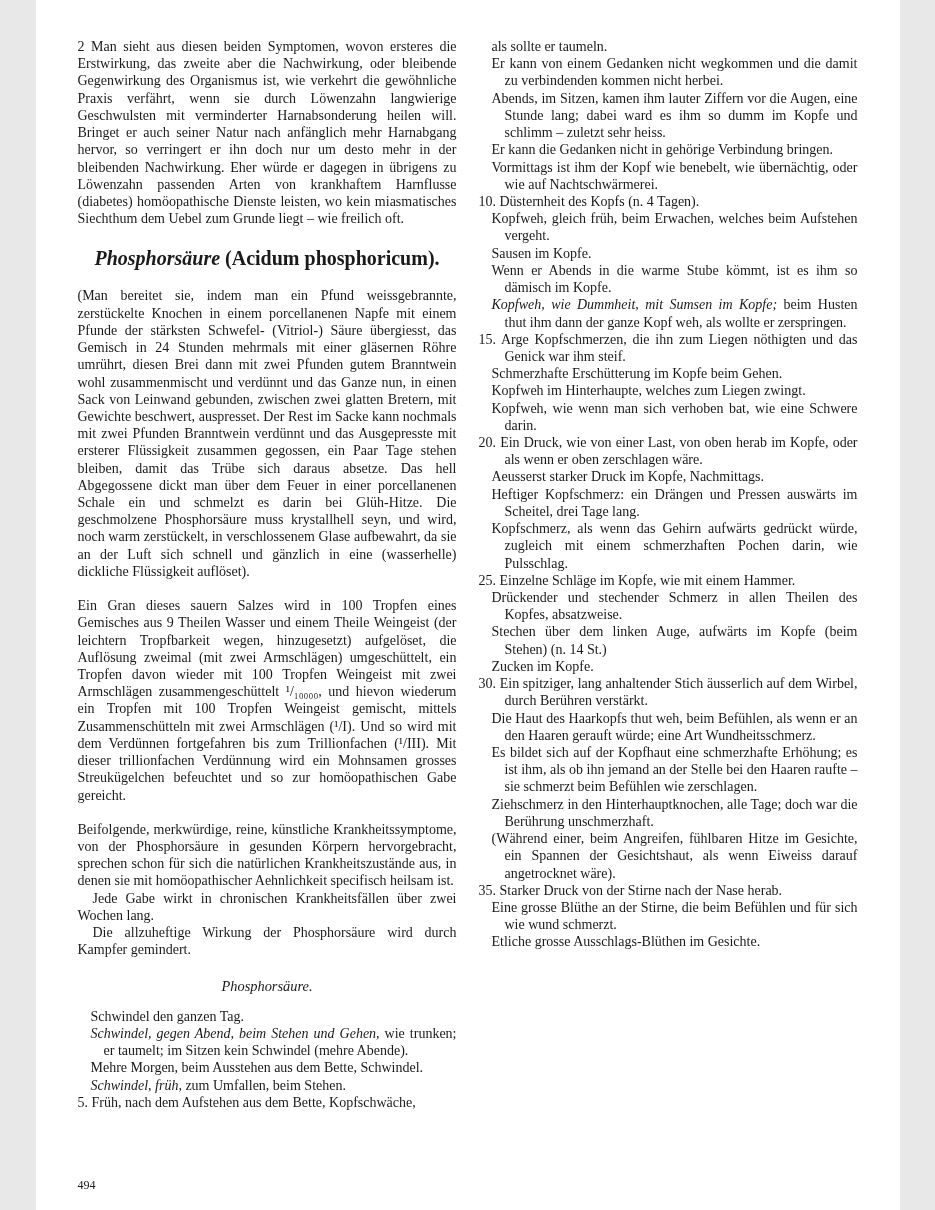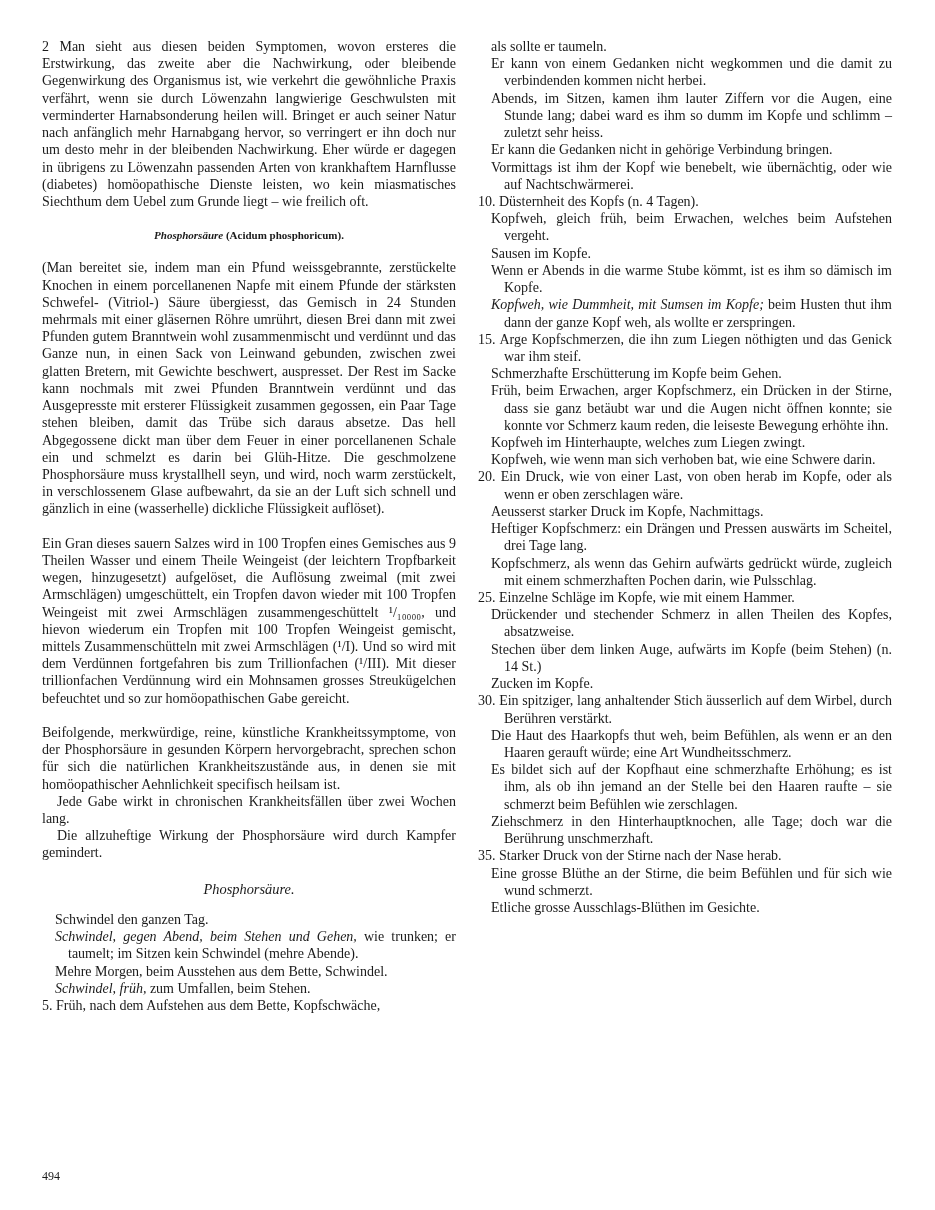--- a/index.html
+++ b/index.html
@@ -2,21 +2,21 @@
 <html lang="de"><head>
 <meta charset="utf-8">
 <style>
   html, body {
     margin: 0;
     padding: 0;
     background: #e8e8e8;
   }
   .page {
     position: relative;
-    width: 935px;
+    width: 864px;
     height: 1210px;
     margin: 0 auto;
     background: #ffffff;
     color: #1a1a1a;
     font-family: "Liberation Serif", serif;
     overflow: hidden;
     box-sizing: border-box;
   }
   .columns {
     display: flex;
@@ -30,21 +30,21 @@
     text-align: justify;
     hyphens: auto;
     -webkit-hyphens: auto;
   }
   .para {
     margin: 0;
   }
   .para.gap { margin-top: 17px; }
   .para.ind { text-indent: 15px; }
   .h-main {
-    font-size: 11px;
+    font-size: 20px;
     font-weight: 700;
     text-align: center;
     margin: 19px 0 17px 0;
     line-height: 1.2;
   }
   .h-sub {
     font-size: 14.4px;
     font-weight: 400;
     font-style: italic;
     text-align: center;
@@ -55,21 +55,21 @@
   .sym {
     margin: 0;
     padding-left: 26px;
     text-indent: -13px;
   }
   .sym.numbered { text-indent: -26px; }
   .sym .num { }
   .pagenum {
     position: absolute;
     left: 42px;
-    bottom: 26px;
+    bottom: 17px;
     font-size: 12px;
   }
 </style>
 </head>
 <body>
 
 <div class="page">
   <div class="columns">
 
     <div class="col">
@@ -97,35 +97,35 @@
           <div class="sym"><span>Abends, im Sitzen, kamen ihm lauter Ziffern vor die Augen, eine Stunde lang; dabei ward es ihm so dumm im Kopfe und schlimm – zuletzt sehr heiss.</span></div>
           <div class="sym"><span>Er kann die Gedanken nicht in gehörige Verbindung bringen.</span></div>
           <div class="sym"><span>Vormittags ist ihm der Kopf wie benebelt, wie übernächtig, oder wie auf Nachtschwärmerei.</span></div>
           <div class="sym numbered"><span class="num">10. </span><span>Düsternheit des Kopfs (n. 4 Tagen).</span></div>
           <div class="sym"><span>Kopfweh, gleich früh, beim Erwachen, welches beim Aufstehen vergeht.</span></div>
           <div class="sym"><span>Sausen im Kopfe.</span></div>
           <div class="sym"><span>Wenn er Abends in die warme Stube kömmt, ist es ihm so dämisch im Kopfe.</span></div>
           <div class="sym"><span class="it">Kopfweh, wie Dummheit, mit Sumsen im Kopfe;</span><span> beim Husten thut ihm dann der ganze Kopf weh, als wollte er zerspringen.</span></div>
           <div class="sym numbered"><span class="num">15. </span><span>Arge Kopfschmerzen, die ihn zum Liegen nöthigten und das Genick war ihm steif.</span></div>
           <div class="sym"><span>Schmerzhafte Erschütterung im Kopfe beim Gehen.</span></div>
-          <div class="sym"><span>Früh, beim Erwachen, arger Kopfschmerz, ein Drücken in der Stirne, dass sie ganz betäubt war und die Augen nicht öffnen konnte; sie konnte vor Schmerz kaum reden, die leiseste Bewegung erhöhte ihn.</span></div>
           <div class="sym"><span>Kopfweh im Hinterhaupte, welches zum Liegen zwingt.</span></div>
           <div class="sym"><span>Kopfweh, wie wenn man sich verhoben bat, wie eine Schwere darin.</span></div>
           <div class="sym numbered"><span class="num">20. </span><span>Ein Druck, wie von einer Last, von oben herab im Kopfe, oder als wenn er oben zerschlagen wäre.</span></div>
           <div class="sym"><span>Aeusserst starker Druck im Kopfe, Nachmittags.</span></div>
           <div class="sym"><span>Heftiger Kopfschmerz: ein Drängen und Pressen auswärts im Scheitel, drei Tage lang.</span></div>
           <div class="sym"><span>Kopfschmerz, als wenn das Gehirn aufwärts gedrückt würde, zugleich mit einem schmerzhaften Pochen darin, wie Pulsschlag.</span></div>
           <div class="sym numbered"><span class="num">25. </span><span>Einzelne Schläge im Kopfe, wie mit einem Hammer.</span></div>
           <div class="sym"><span>Drückender und stechender Schmerz in allen Theilen des Kopfes, absatzweise.</span></div>
           <div class="sym"><span>Stechen über dem linken Auge, aufwärts im Kopfe (beim Stehen) (n. 14 St.)</span></div>
           <div class="sym"><span>Zucken im Kopfe.</span></div>
           <div class="sym numbered"><span class="num">30. </span><span>Ein spitziger, lang anhaltender Stich äusserlich auf dem Wirbel, durch Berühren verstärkt.</span></div>
           <div class="sym"><span>Die Haut des Haarkopfs thut weh, beim Befühlen, als wenn er an den Haaren gerauft würde; eine Art Wundheitsschmerz.</span></div>
           <div class="sym"><span>Es bildet sich auf der Kopfhaut eine schmerzhafte Erhöhung; es ist ihm, als ob ihn jemand an der Stelle bei den Haaren raufte – sie schmerzt beim Befühlen wie zerschlagen.</span></div>
           <div class="sym"><span>Ziehschmerz in den Hinterhauptknochen, alle Tage; doch war die Berührung unschmerzhaft.</span></div>
+          <div class="sym"><span>(Während einer, beim Angreifen, fühlbaren Hitze im Gesichte, ein Spannen der Gesichtshaut, als wenn Eiweiss darauf angetrocknet wäre).</span></div>
           <div class="sym numbered"><span class="num">35. </span><span>Starker Druck von der Stirne nach der Nase herab.</span></div>
           <div class="sym"><span>Eine grosse Blüthe an der Stirne, die beim Befühlen und für sich wie wund schmerzt.</span></div>
           <div class="sym"><span>Etliche grosse Ausschlags-Blüthen im Gesichte.</span></div>
         </div>
     </div>
 
   </div>
   <div class="pagenum">494</div>
 </div>
 

